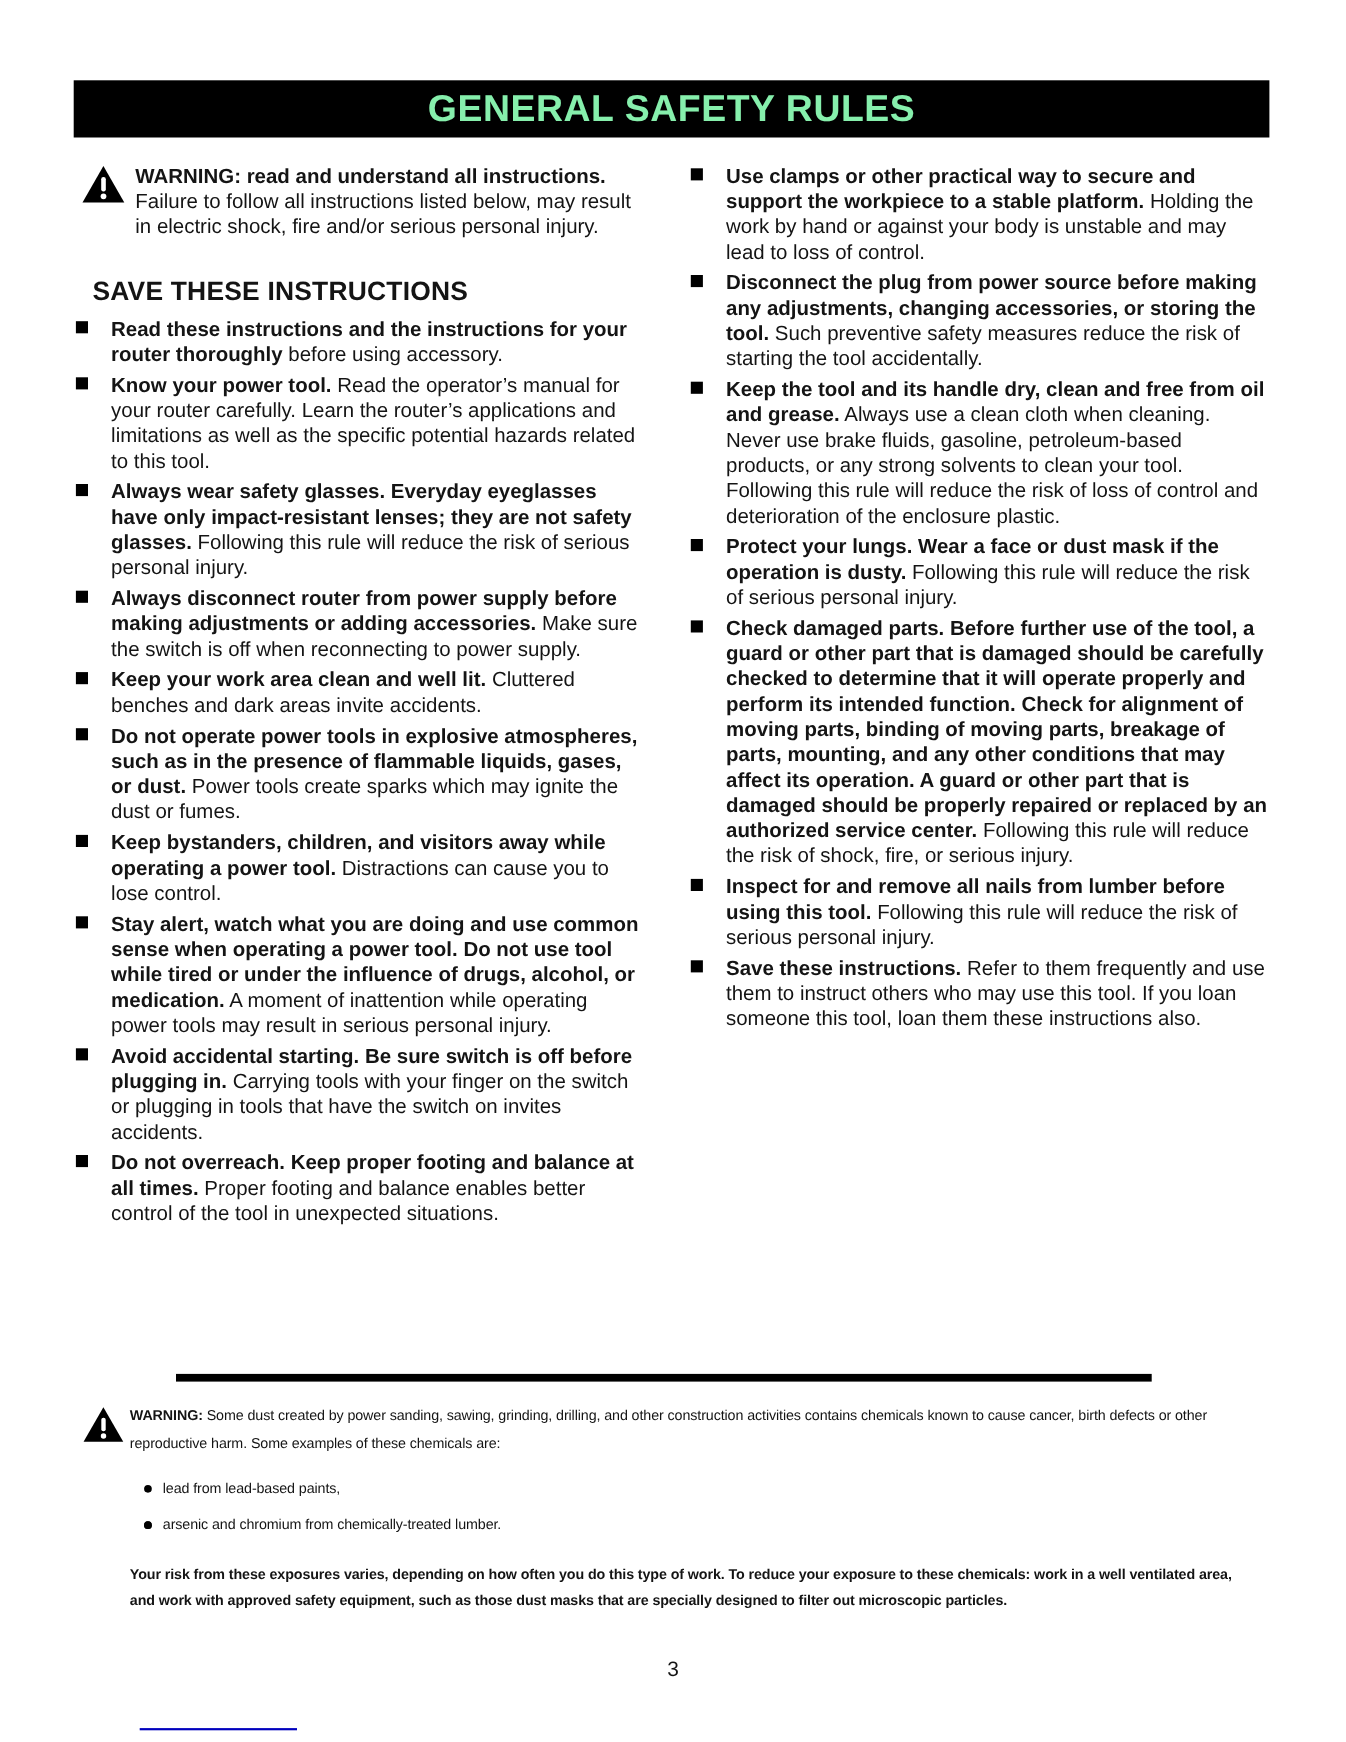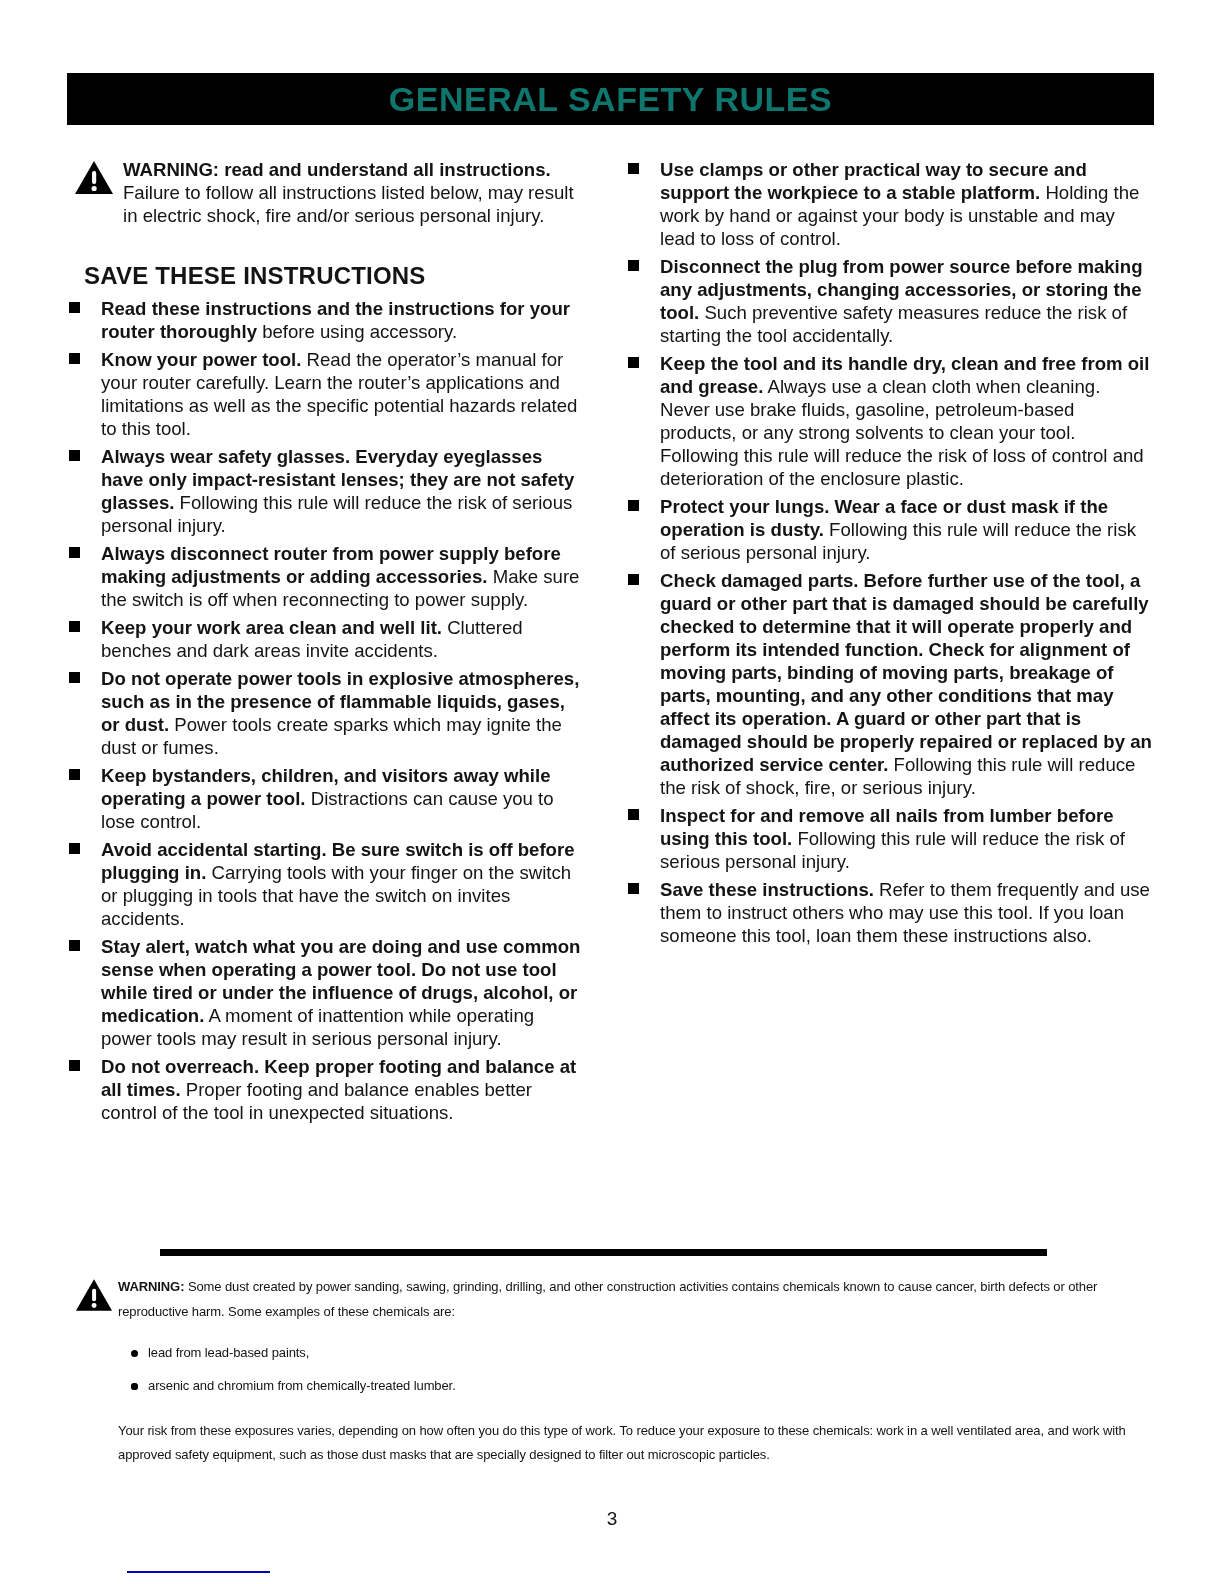--- a/index.html
+++ b/index.html
@@ -7,29 +7,29 @@
     width:1224px; height:1584px; background:#ffffff;
     font-family:"Liberation Sans", sans-serif; color:#141414;
     position:relative; overflow:hidden;
     -webkit-font-smoothing:antialiased;
   }
   #page { position:absolute; inset:0; }
 
   
   .header-bar {
     position:absolute; left:67px; top:73px; width:1087px; height:52px;
-    background:#000; color:#0f766e; display:flex; align-items:center; justify-content:center;
+    background:#000; color:#86efac; display:flex; align-items:center; justify-content:center;
   }
   .header-bar .title {
     font-size:34px; font-weight:bold; letter-spacing:0.5px; white-space:nowrap;
   }
 
   
   .columns {
-    position:absolute; left:68px; top:158px; width:1086px;
+    position:absolute; left:68px; top:148px; width:1086px;
     display:flex; font-size:18.6px; line-height:23px;
   }
   .col-left  { width:520px; }
   .col-right { width:527px; margin-left:39px; }
 
   .intro-warning { position:relative; padding-left:55px; margin-bottom:12px; min-height:92px; }
   .tri { position:absolute; display:block; }
   .intro-warning .tri { left:6px; top:2px; width:40px; height:36px; }
   b, .bold { font-weight:bold; }
 
@@ -47,21 +47,21 @@
   
   .bottom-warning {
     position:absolute; left:75px; top:1275px; width:1058px;
     font-size:13px; line-height:24.5px; letter-spacing:-0.1px;
   }
   .bottom-warning .inner { position:relative; padding-left:43px; }
   .bottom-warning .tri { left:0; top:3px; width:38px; height:35px; }
   .chem-list { margin:17px 0 0 13px; }
   .chem-item { position:relative; padding-left:17px; margin-bottom:8.5px; }
   .dot { position:absolute; left:0; top:9px; width:7px; height:7px; border-radius:50%; background:#000; }
-  .closing { margin-top:20px; }
+  .closing { margin-top:20px;font-weight:bold; }
 
   .page-number {
     position:absolute; left:0; top:1508px; width:1224px;
     text-align:center; font-size:19px;
   }
 
   .blue-line { position:absolute; left:127px; top:1571px; width:143px; height:2px; background:#0000bd; }
 </style>
 </head>
 <body>
@@ -88,22 +88,22 @@
       <div class="save-heading">SAVE THESE INSTRUCTIONS</div>
 
       <ul class="rules">
         <li><span class="sq"></span><b>Read these instructions and the instructions for your router thoroughly</b> <span>before using accessory.</span></li>
         <li><span class="sq"></span><b>Know your power tool.</b> <span>Read the operator’s manual for your router carefully. Learn the router’s applications and limitations as well as the specific potential hazards related to this tool.</span></li>
         <li><span class="sq"></span><b>Always wear safety glasses. Everyday eyeglasses have only impact-resistant lenses; they are not safety glasses.</b> <span>Following this rule will reduce the risk of serious personal injury.</span></li>
         <li><span class="sq"></span><b>Always disconnect router from power supply before making adjustments or adding accessories.</b> <span>Make sure the switch is off when reconnecting to power supply.</span></li>
         <li><span class="sq"></span><b>Keep your work area clean and well lit.</b> <span>Cluttered benches and dark areas invite accidents.</span></li>
         <li><span class="sq"></span><b>Do not operate power tools in explosive atmospheres, such as in the presence of flammable liquids, gases, or dust.</b> <span>Power tools create sparks which may ignite the dust or fumes.</span></li>
         <li><span class="sq"></span><b>Keep bystanders, children, and visitors away while operating a power tool.</b> <span>Distractions can cause you to lose control.</span></li>
+        <li><span class="sq"></span><b>Stay alert, watch what you are doing and use common sense when operating a power tool. Do not use tool while tired or under the influence of drugs, alcohol, or medication.</b> <span>A moment of inattention while operating power tools may result in serious personal injury.</span></li>
         <li><span class="sq"></span><b>Avoid accidental starting. Be sure switch is off before plugging in.</b> <span>Carrying tools with your finger on the switch or plugging in tools that have the switch on invites accidents.</span></li>
-        <li><span class="sq"></span><b>Stay alert, watch what you are doing and use common sense when operating a power tool. Do not use tool while tired or under the influence of drugs, alcohol, or medication.</b> <span>A moment of inattention while operating power tools may result in serious personal injury.</span></li>
         <li><span class="sq"></span><b>Do not overreach. Keep proper footing and balance at all times.</b> <span>Proper footing and balance enables better control of the tool in unexpected situations.</span></li>
       </ul>
     </div>
 
     <div class="col-right">
       <ul class="rules">
         <li><span class="sq"></span><b>Use clamps or other practical way to secure and support the workpiece to a stable platform.</b> <span>Holding the work by hand or against your body is unstable and may lead to loss of control.</span></li>
         <li><span class="sq"></span><b>Disconnect the plug from power source before making any adjustments, changing accessories, or storing the tool.</b> <span>Such preventive safety measures reduce the risk of starting the tool accidentally.</span></li>
         <li><span class="sq"></span><b>Keep the tool and its handle dry, clean and free from oil and grease.</b> <span>Always use a clean cloth when cleaning. Never use brake fluids, gasoline, petroleum-based products, or any strong solvents to clean your tool. Following this rule will reduce the risk of loss of control and deterioration of the enclosure plastic.</span></li>
         <li><span class="sq"></span><b>Protect your lungs. Wear a face or dust mask if the operation is dusty.</b> <span>Following this rule will reduce the risk of serious personal injury.</span></li>

